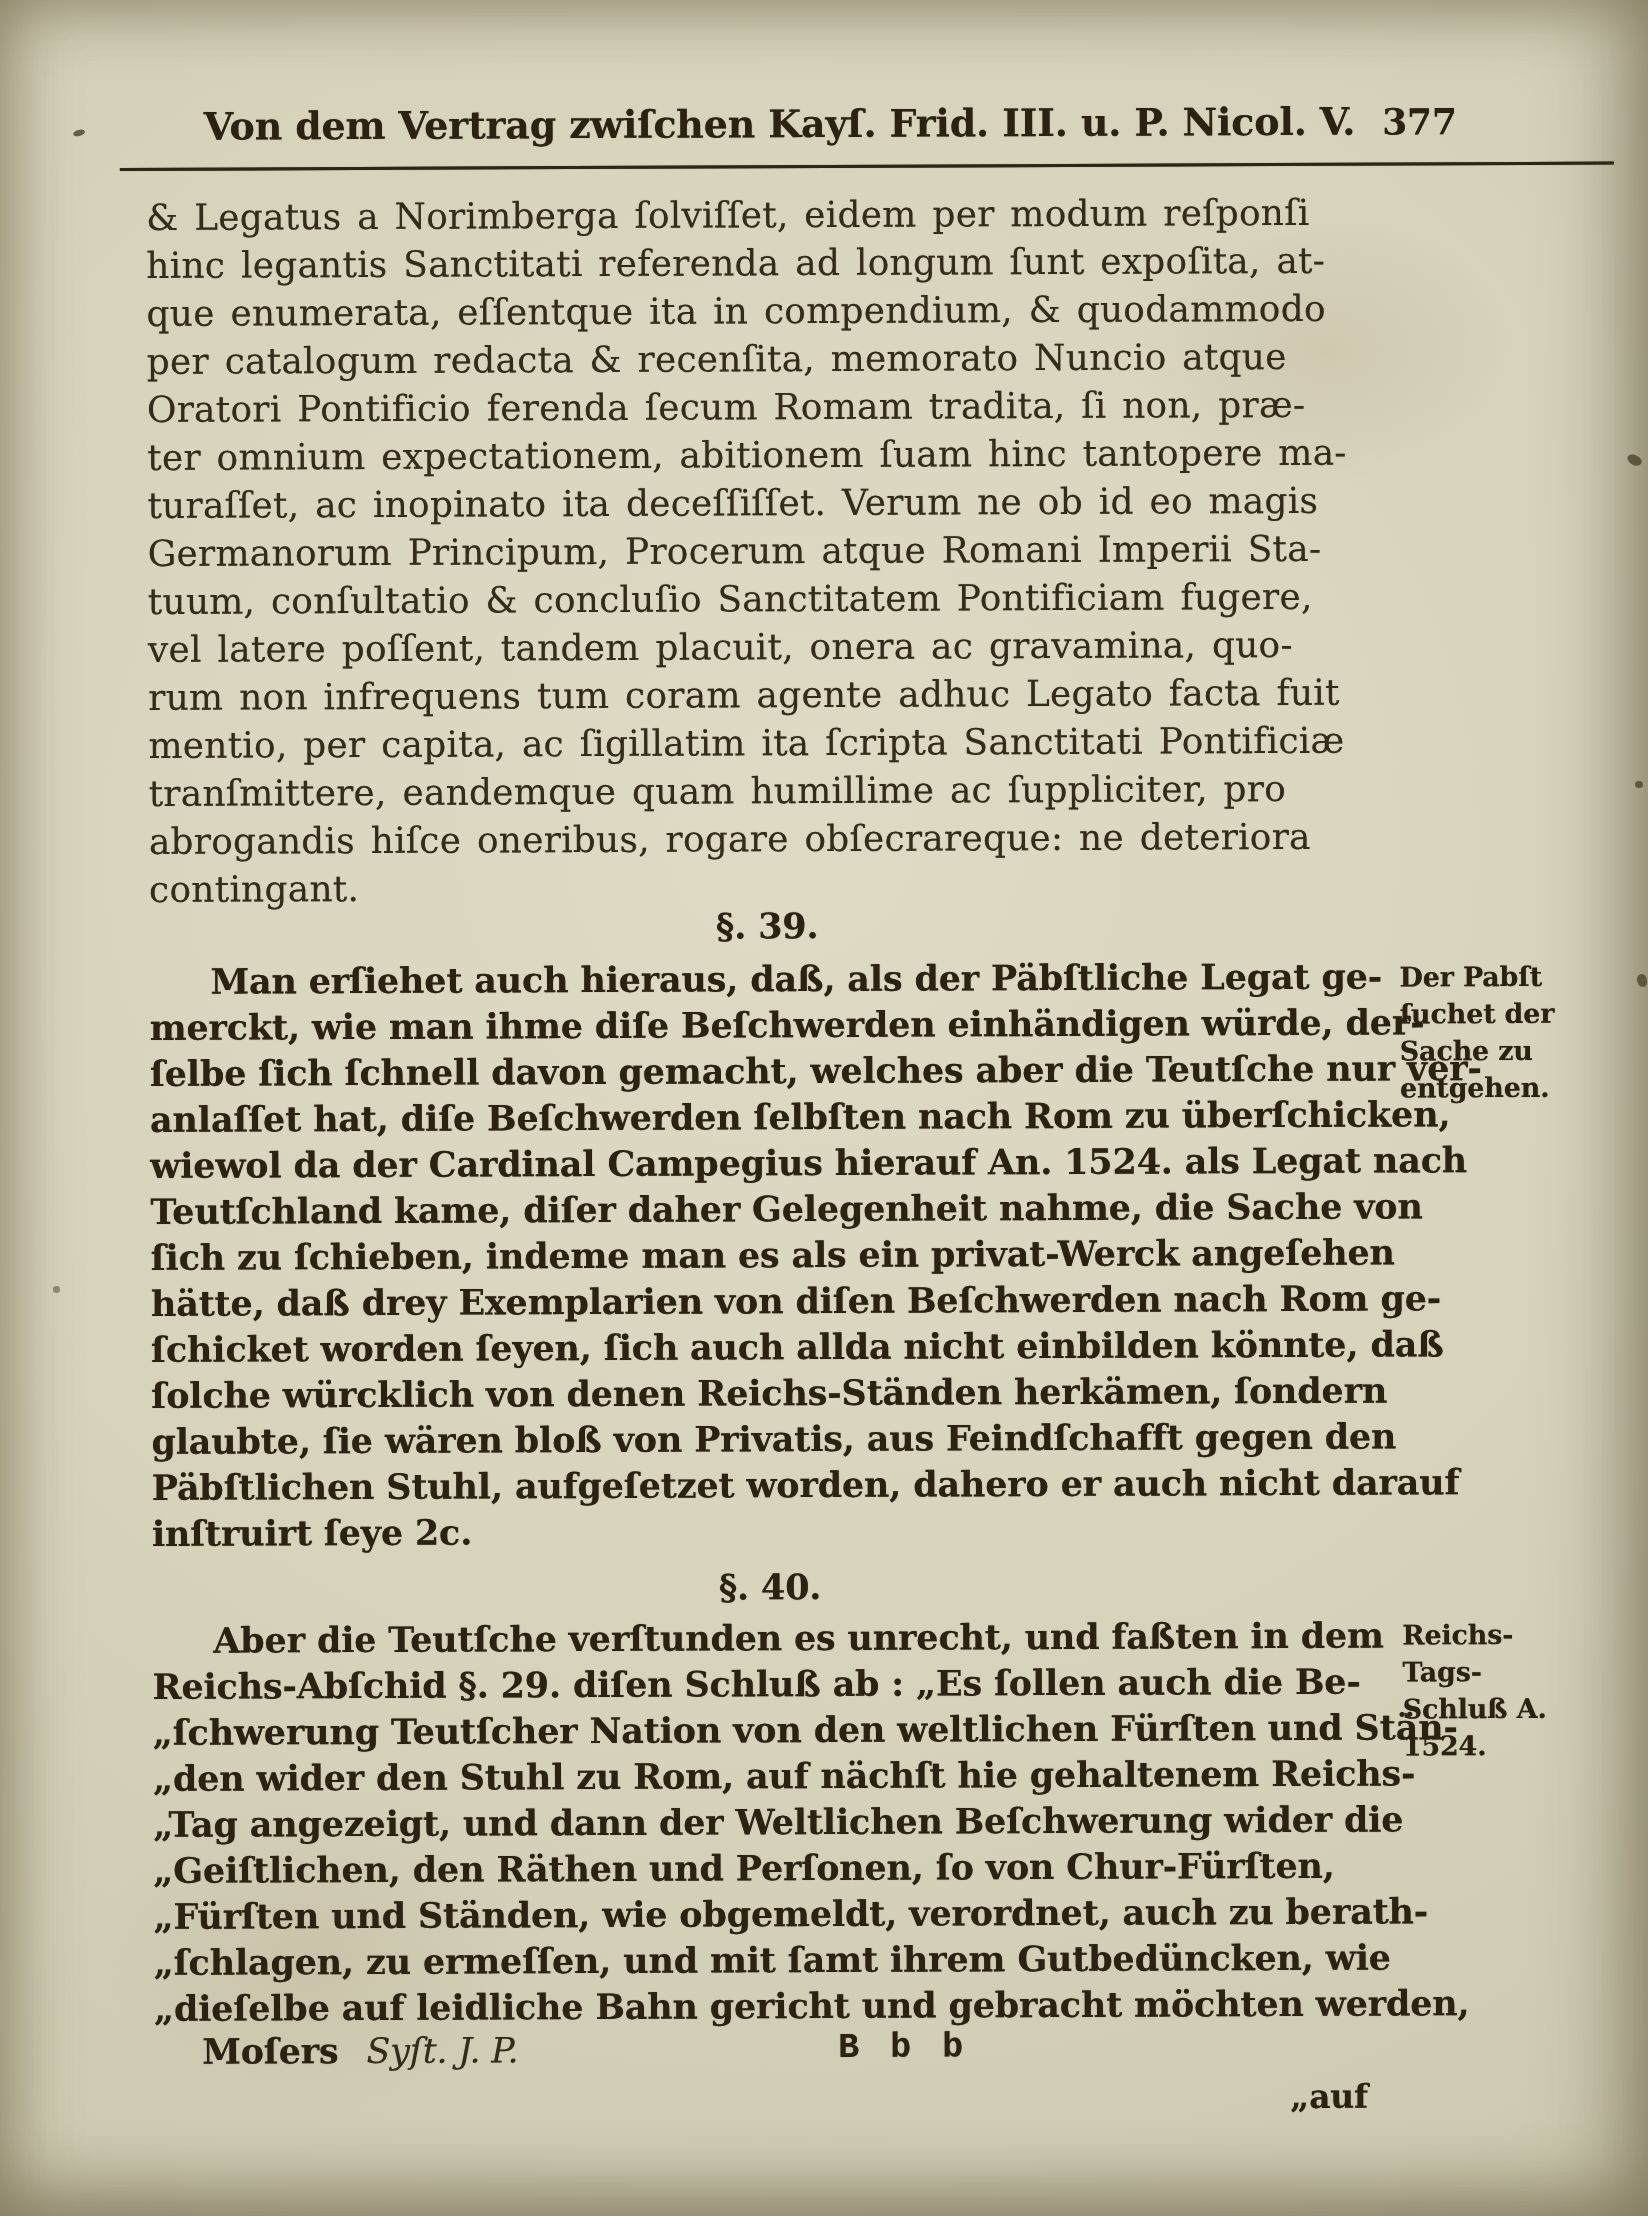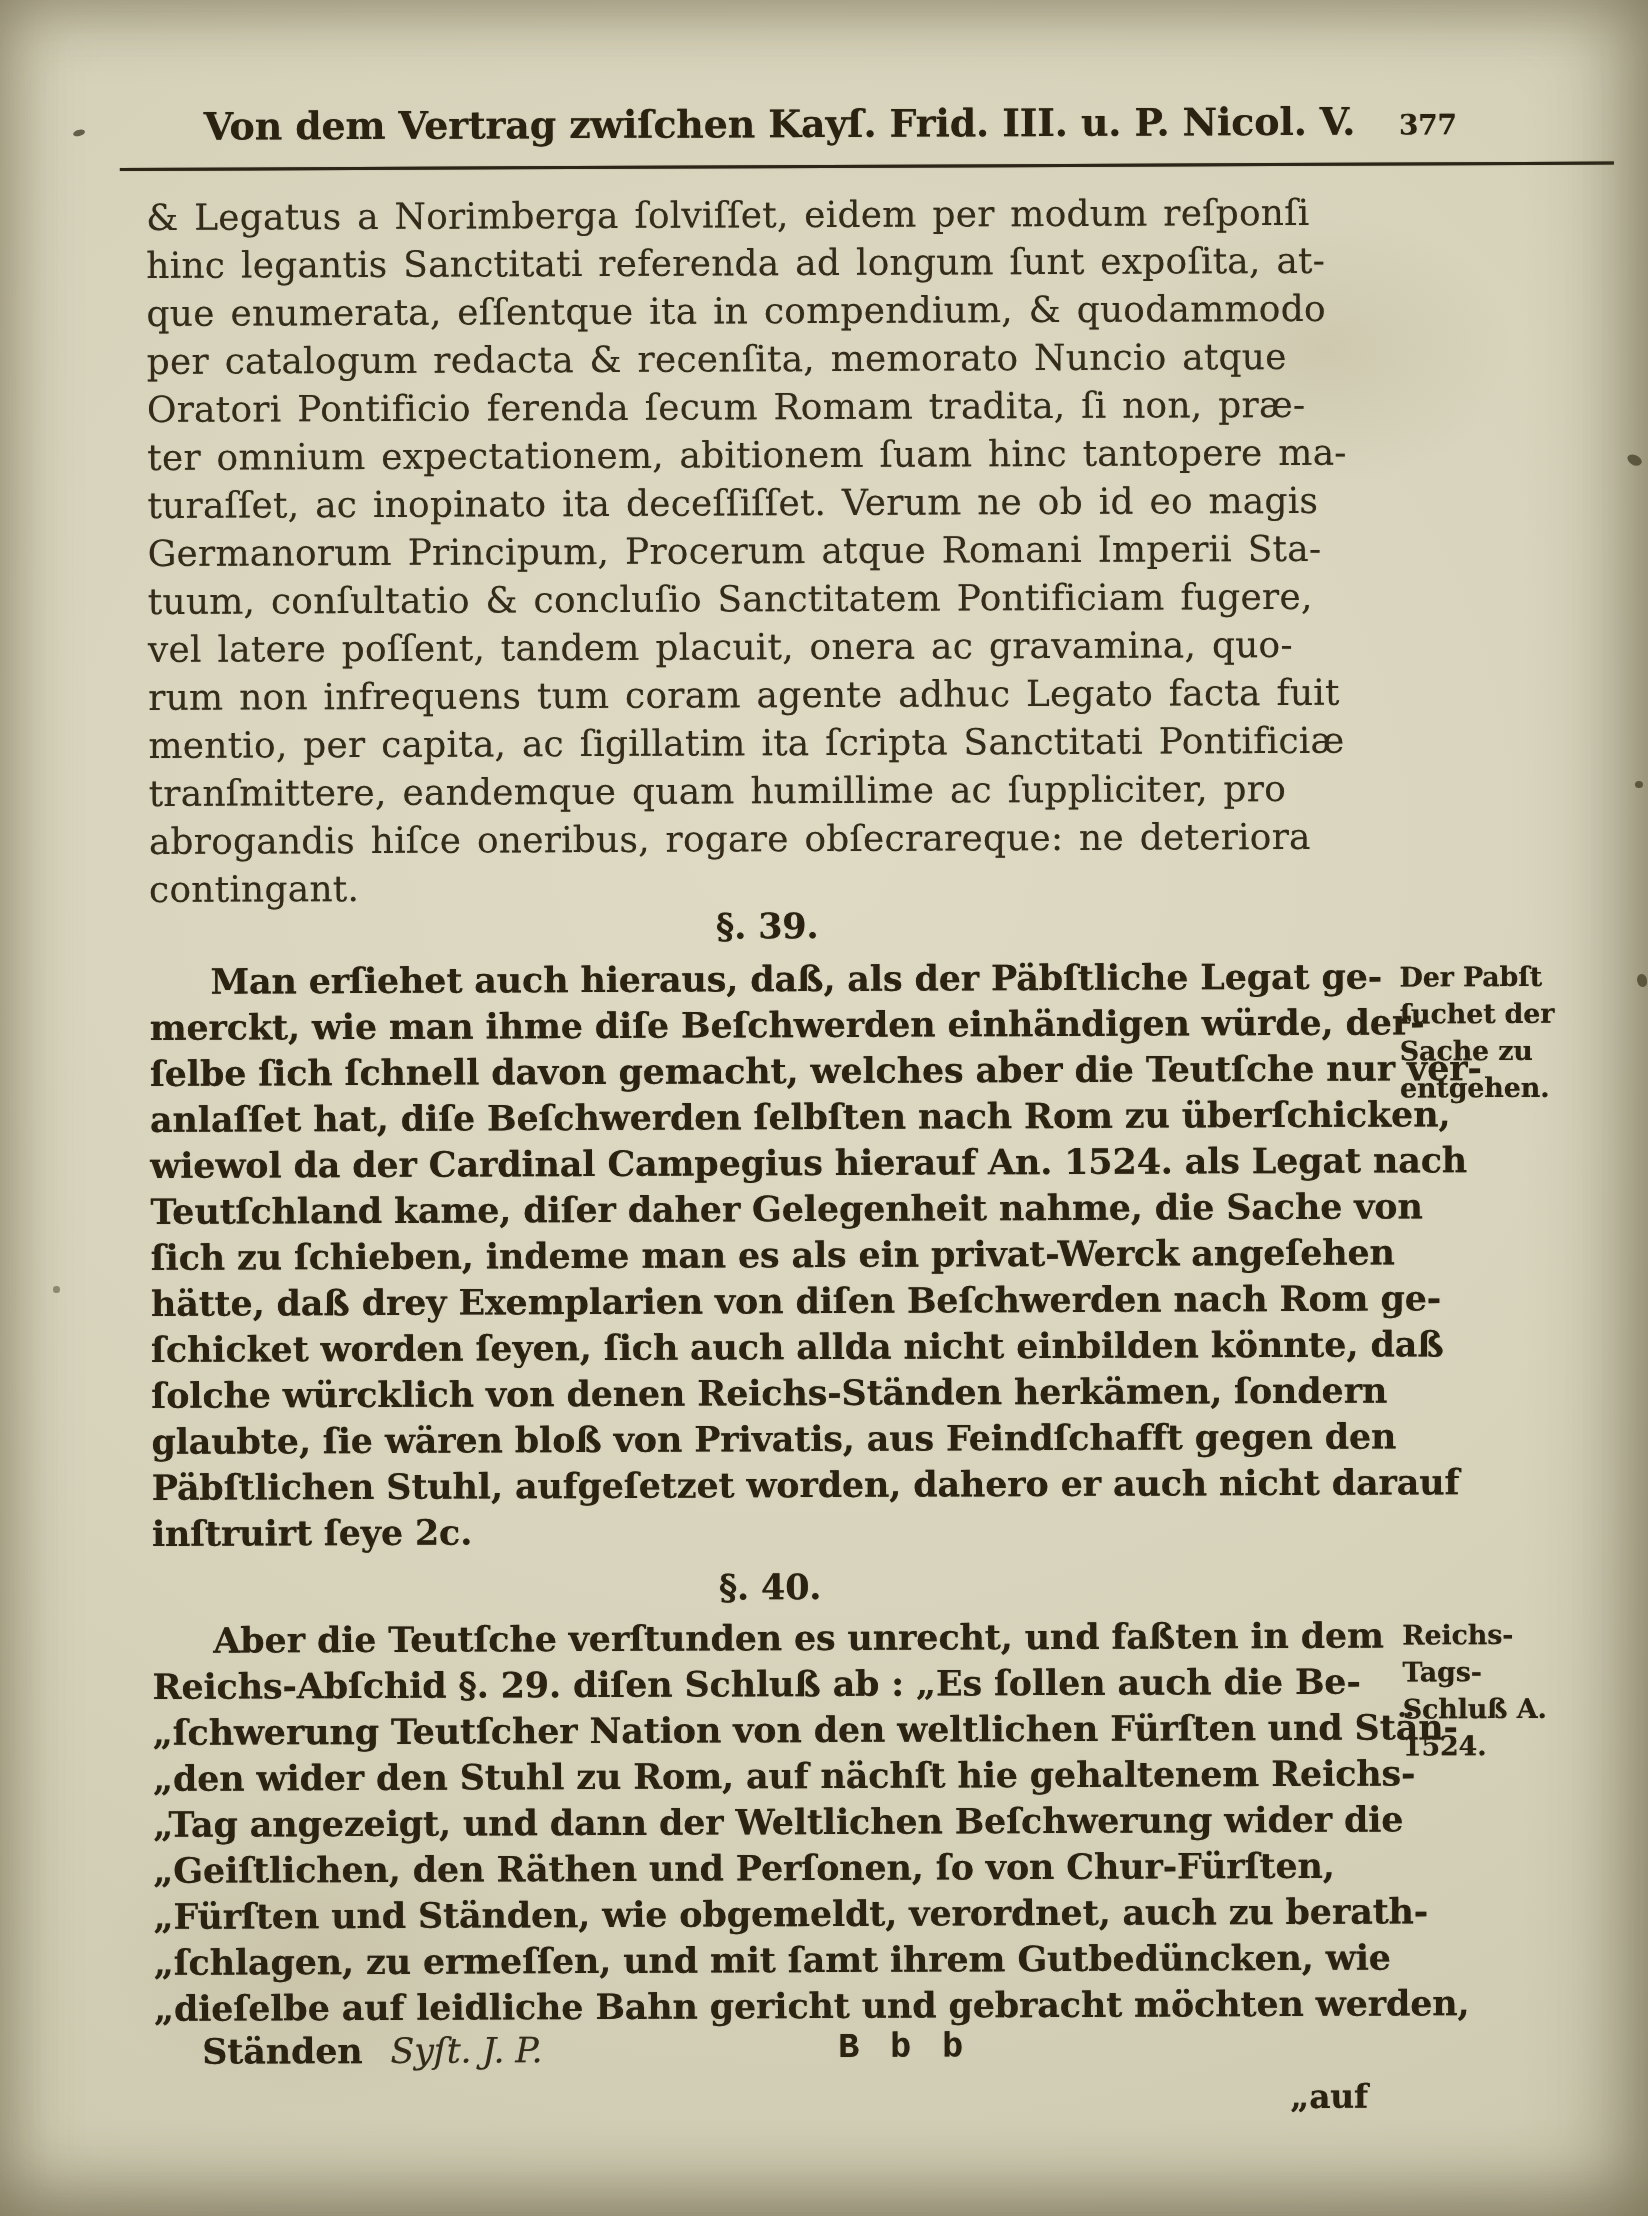--- a/index.html
+++ b/index.html
@@ -26,21 +26,21 @@
   .content { position:absolute; inset:0; transform:rotate(-0.25deg); }
 
   .fraktur { font-weight:700; letter-spacing:-0.2px; color:#2b2212;
              text-shadow:0 0 0.8px rgba(43,34,18,.55); }
   .antiqua { font-weight:400; color:#342b1a; text-shadow:0 0 0.8px rgba(52,43,26,.45); }
   .line { white-space:nowrap; }
 
   .header { position:absolute; top:101px; left:208px; width:1253px;
             display:flex; justify-content:space-between; align-items:baseline; }
   .header .title { font-size:38px; }
-  .header .pagenum { font-size:28px; }
+  .header .pagenum { font-size:36px; }
 
   .rule { position:absolute; top:165px; left:124px; width:1494px; height:3.3px;
           background:#2c2518; box-shadow:0 0 0.8px rgba(44,37,24,.8); }
 
   .latin-paragraph { position:absolute; top:191px; left:150px; width:1236px;
                      font-size:36px; }
   .latin-paragraph .line { height:48px; line-height:48px; word-spacing:4.1px; letter-spacing:0.2px; }
 
   .section-heading { position:absolute; left:150px; width:1236px; text-align:center;
                      font-size:35px; }
@@ -152,21 +152,21 @@
 
     <aside class="margin-note note-40 fraktur">
         <div class="line">Reichs-</div>
         <div class="line">Tags-</div>
         <div class="line">Schluß A.</div>
         <div class="line">1524.</div>
       </aside>
 
     <footer class="footer">
       <span class="work fraktur">
-        <span>Ständen</span>
+        <span>Moſers</span>
         <span class="work-title antiqua">Syſt. J. P.</span>
       </span>
       <span class="signature fraktur">B b b</span>
       <span class="catchword fraktur">„auf</span>
     </footer>
 
   </div>
 
   <span class="speck s1"></span>
   <span class="speck s2"></span>

